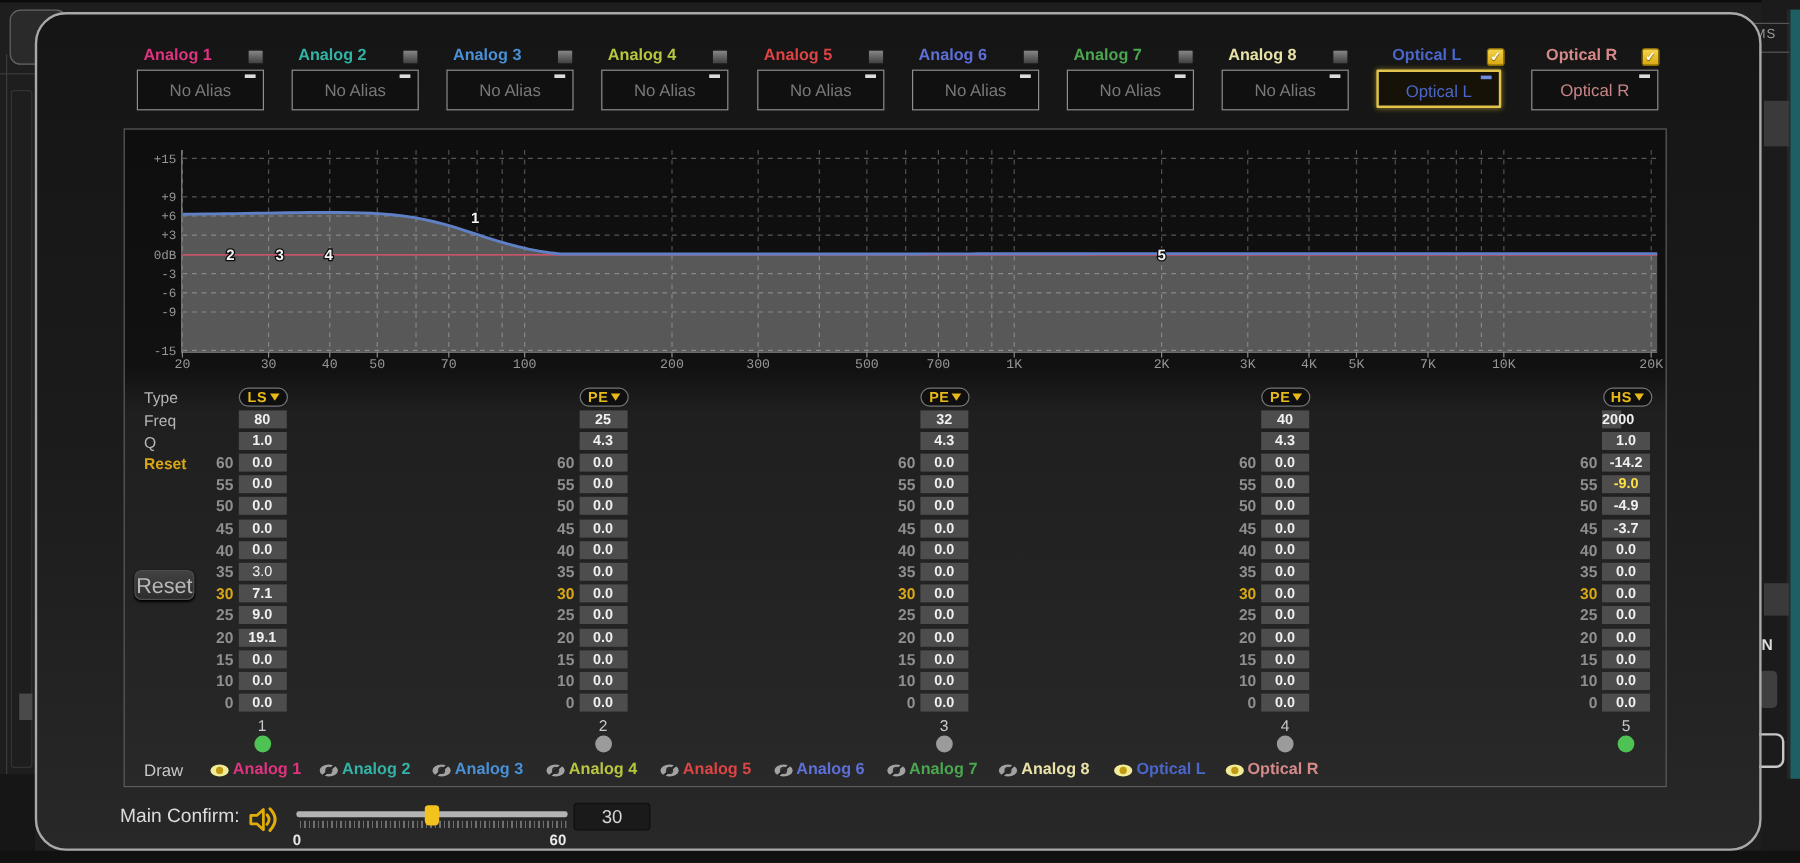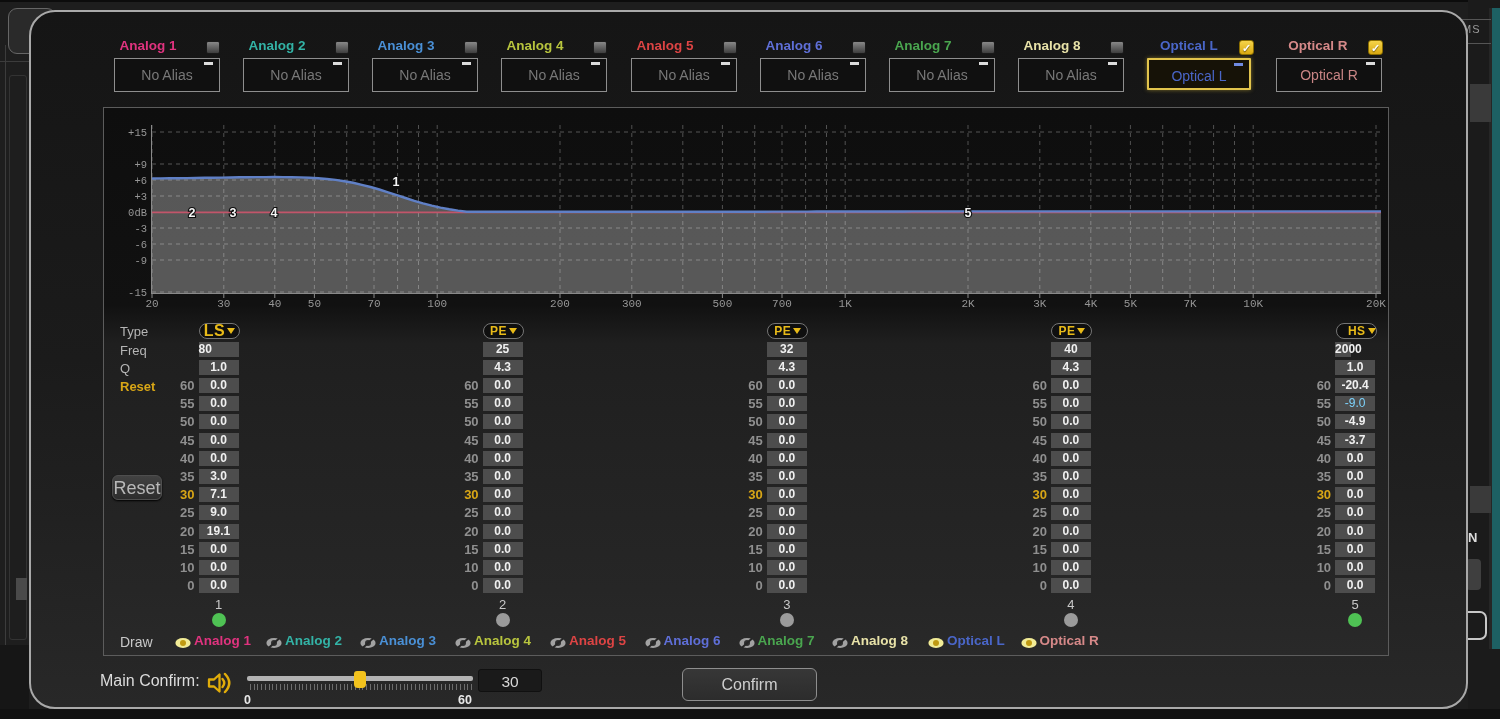--- a/index.html
+++ b/index.html
@@ -181,37 +181,37 @@
           <text x="1253.2" y="307" font-family="Liberation Mono, monospace" font-size="11" fill="#969696" text-anchor="middle">10K</text>
           <text x="1376.0" y="307" font-family="Liberation Mono, monospace" font-size="11" fill="#969696" text-anchor="middle">20K</text>
         </g>
       </svg>
 <div style="position:absolute;left:16px;top:216px;font-size:13px;color:#b5b5b5">Type</div>
       <div style="position:absolute;left:16px;top:235px;font-size:13px;color:#b5b5b5">Freq</div>
       <div style="position:absolute;left:16px;top:253px;font-size:13px;color:#b5b5b5">Q</div>
       <div style="position:absolute;left:16px;top:271px;font-size:13px;font-weight:bold;color:#d8a616">Reset</div>
       <div style="position:absolute;left:8px;top:367px;width:50px;height:25px;border-radius:6px;border:1px solid #4e4e4e;background:linear-gradient(180deg,#424242,#2d2d2d);color:#b8b8b8;font-size:18px;text-align:center;line-height:24px;box-shadow:0 1px 2px #000">Reset</div>
       <div style="position:absolute;left:95.0px;top:214.5px;width:41px;height:16px;border:1.5px solid #757575;border-radius:8px;background:#0f0f0f;display:flex;align-items:center;justify-content:center">
-        <span style="font-size:16px;font-weight:bold;color:#e8ba18;letter-spacing:0.5px">LS</span>
+        <span style="font-size:12px;font-weight:bold;color:#e8ba18;letter-spacing:0.5px">LS</span>
         <span style="margin-left:2px;width:0;height:0;border-left:4.5px solid transparent;border-right:4.5px solid transparent;border-top:6px solid #e8ba18"></span>
       </div>
-      <div style="position:absolute;left:94.5px;top:234px;width:40px;height:15px;background:#4d4d4d;font-size:12px;font-weight:bold;color:#f0f0f0;line-height:15px">80</div>
+      <div style="position:absolute;left:94.5px;top:234px;width:40px;height:15px;background:#4d4d4d;text-align:center;font-size:12px;font-weight:bold;color:#f0f0f0;line-height:15px">80</div>
       <div style="position:absolute;left:94.5px;top:252px;width:40px;height:15px;background:#4d4d4d;text-align:center;font-size:12px;font-weight:bold;color:#f0f0f0;line-height:15px">1.0</div>
       <div style="position:absolute;left:60.5px;top:270.0px;width:30px;text-align:right;font-size:13px;font-weight:bold;color:#8f8f8f;line-height:15px">60</div>
       <div style="position:absolute;left:94.5px;top:270.0px;width:40px;height:15px;background:#4d4d4d;text-align:center;font-size:12px;font-weight:bold;color:#f0f0f0;line-height:15px">0.0</div>
       <div style="position:absolute;left:60.5px;top:288.2px;width:30px;text-align:right;font-size:13px;font-weight:bold;color:#8f8f8f;line-height:15px">55</div>
       <div style="position:absolute;left:94.5px;top:288.2px;width:40px;height:15px;background:#4d4d4d;text-align:center;font-size:12px;font-weight:bold;color:#f0f0f0;line-height:15px">0.0</div>
       <div style="position:absolute;left:60.5px;top:306.4px;width:30px;text-align:right;font-size:13px;font-weight:bold;color:#8f8f8f;line-height:15px">50</div>
       <div style="position:absolute;left:94.5px;top:306.4px;width:40px;height:15px;background:#4d4d4d;text-align:center;font-size:12px;font-weight:bold;color:#f0f0f0;line-height:15px">0.0</div>
       <div style="position:absolute;left:60.5px;top:324.6px;width:30px;text-align:right;font-size:13px;font-weight:bold;color:#8f8f8f;line-height:15px">45</div>
       <div style="position:absolute;left:94.5px;top:324.6px;width:40px;height:15px;background:#4d4d4d;text-align:center;font-size:12px;font-weight:bold;color:#f0f0f0;line-height:15px">0.0</div>
       <div style="position:absolute;left:60.5px;top:342.8px;width:30px;text-align:right;font-size:13px;font-weight:bold;color:#8f8f8f;line-height:15px">40</div>
       <div style="position:absolute;left:94.5px;top:342.8px;width:40px;height:15px;background:#4d4d4d;text-align:center;font-size:12px;font-weight:bold;color:#f0f0f0;line-height:15px">0.0</div>
       <div style="position:absolute;left:60.5px;top:361.0px;width:30px;text-align:right;font-size:13px;font-weight:bold;color:#8f8f8f;line-height:15px">35</div>
-      <div style="position:absolute;left:94.5px;top:361.0px;width:40px;height:15px;background:#4d4d4d;text-align:center;font-size:12px;font-weight:bold;color:#f0f0f0;line-height:15px">3.0</div>
+      <div style="position:absolute;left:94.5px;top:361.0px;width:40px;height:15px;background:#4d4d4d;text-align:center;font-size:12px;font-weight:normal;color:#f0f0f0;line-height:15px">3.0</div>
       <div style="position:absolute;left:60.5px;top:379.2px;width:30px;text-align:right;font-size:13px;font-weight:bold;color:#d8a616;line-height:15px">30</div>
       <div style="position:absolute;left:94.5px;top:379.2px;width:40px;height:15px;background:#4d4d4d;text-align:center;font-size:12px;font-weight:bold;color:#f0f0f0;line-height:15px">7.1</div>
       <div style="position:absolute;left:60.5px;top:397.4px;width:30px;text-align:right;font-size:13px;font-weight:bold;color:#8f8f8f;line-height:15px">25</div>
       <div style="position:absolute;left:94.5px;top:397.4px;width:40px;height:15px;background:#4d4d4d;text-align:center;font-size:12px;font-weight:bold;color:#f0f0f0;line-height:15px">9.0</div>
       <div style="position:absolute;left:60.5px;top:415.6px;width:30px;text-align:right;font-size:13px;font-weight:bold;color:#8f8f8f;line-height:15px">20</div>
       <div style="position:absolute;left:94.5px;top:415.6px;width:40px;height:15px;background:#4d4d4d;text-align:center;font-size:12px;font-weight:bold;color:#f0f0f0;line-height:15px">19.1</div>
       <div style="position:absolute;left:60.5px;top:433.8px;width:30px;text-align:right;font-size:13px;font-weight:bold;color:#8f8f8f;line-height:15px">15</div>
       <div style="position:absolute;left:94.5px;top:433.8px;width:40px;height:15px;background:#4d4d4d;text-align:center;font-size:12px;font-weight:bold;color:#f0f0f0;line-height:15px">0.0</div>
       <div style="position:absolute;left:60.5px;top:452.0px;width:30px;text-align:right;font-size:13px;font-weight:bold;color:#8f8f8f;line-height:15px">10</div>
       <div style="position:absolute;left:94.5px;top:452.0px;width:40px;height:15px;background:#4d4d4d;text-align:center;font-size:12px;font-weight:bold;color:#f0f0f0;line-height:15px">0.0</div>
@@ -308,30 +308,30 @@
       <div style="position:absolute;left:912.9px;top:415.6px;width:30px;text-align:right;font-size:13px;font-weight:bold;color:#8f8f8f;line-height:15px">20</div>
       <div style="position:absolute;left:946.9px;top:415.6px;width:40px;height:15px;background:#4d4d4d;text-align:center;font-size:12px;font-weight:bold;color:#f0f0f0;line-height:15px">0.0</div>
       <div style="position:absolute;left:912.9px;top:433.8px;width:30px;text-align:right;font-size:13px;font-weight:bold;color:#8f8f8f;line-height:15px">15</div>
       <div style="position:absolute;left:946.9px;top:433.8px;width:40px;height:15px;background:#4d4d4d;text-align:center;font-size:12px;font-weight:bold;color:#f0f0f0;line-height:15px">0.0</div>
       <div style="position:absolute;left:912.9px;top:452.0px;width:30px;text-align:right;font-size:13px;font-weight:bold;color:#8f8f8f;line-height:15px">10</div>
       <div style="position:absolute;left:946.9px;top:452.0px;width:40px;height:15px;background:#4d4d4d;text-align:center;font-size:12px;font-weight:bold;color:#f0f0f0;line-height:15px">0.0</div>
       <div style="position:absolute;left:912.9px;top:470.2px;width:30px;text-align:right;font-size:13px;font-weight:bold;color:#8f8f8f;line-height:15px">0</div>
       <div style="position:absolute;left:946.9px;top:470.2px;width:40px;height:15px;background:#4d4d4d;text-align:center;font-size:12px;font-weight:bold;color:#f0f0f0;line-height:15px">0.0</div>
       <div style="position:absolute;left:946.9px;top:489px;width:40px;text-align:center;font-size:13px;color:#c8c8c8">4</div>
       <div style="position:absolute;left:959.9px;top:505px;width:14px;height:14px;border-radius:50%;background:#9b9b9b"></div>
-      <div style="position:absolute;left:1231.6px;top:214.5px;width:41px;height:16px;border:1.5px solid #757575;border-radius:8px;background:#0f0f0f;display:flex;align-items:center;justify-content:flex-end">
+      <div style="position:absolute;left:1231.6px;top:214.5px;width:41px;height:16px;border:1.5px solid #757575;border-radius:8px;background:#0f0f0f;display:flex;align-items:center;justify-content:center">
         <span style="font-size:12px;font-weight:bold;color:#e8ba18;letter-spacing:0.5px">HS</span>
         <span style="margin-left:2px;width:0;height:0;border-left:4.5px solid transparent;border-right:4.5px solid transparent;border-top:6px solid #e8ba18"></span>
       </div>
       <div style="position:absolute;left:1231.1px;top:234px;width:16px;height:15px;background:#4d4d4d;text-align:center;font-size:12px;font-weight:bold;color:#f0f0f0;line-height:15px">2000</div>
       <div style="position:absolute;left:1231.1px;top:252px;width:40px;height:15px;background:#4d4d4d;text-align:center;font-size:12px;font-weight:bold;color:#f0f0f0;line-height:15px">1.0</div>
       <div style="position:absolute;left:1197.1px;top:270.0px;width:30px;text-align:right;font-size:13px;font-weight:bold;color:#8f8f8f;line-height:15px">60</div>
-      <div style="position:absolute;left:1231.1px;top:270.0px;width:40px;height:15px;background:#4d4d4d;text-align:center;font-size:12px;font-weight:bold;color:#f0f0f0;line-height:15px">-20.4</div>
+      <div style="position:absolute;left:1231.1px;top:270.0px;width:40px;height:15px;background:#4d4d4d;text-align:center;font-size:12px;font-weight:bold;color:#f0f0f0;line-height:15px">-14.2</div>
       <div style="position:absolute;left:1197.1px;top:288.2px;width:30px;text-align:right;font-size:13px;font-weight:bold;color:#8f8f8f;line-height:15px">55</div>
-      <div style="position:absolute;left:1231.1px;top:288.2px;width:40px;height:15px;background:#4d4d4d;text-align:center;font-size:12px;font-weight:normal;color:#7dd3fc;line-height:15px">-9.0</div>
+      <div style="position:absolute;left:1231.1px;top:288.2px;width:40px;height:15px;background:#4d4d4d;text-align:center;font-size:12px;font-weight:bold;color:#fde047;line-height:15px">-9.0</div>
       <div style="position:absolute;left:1197.1px;top:306.4px;width:30px;text-align:right;font-size:13px;font-weight:bold;color:#8f8f8f;line-height:15px">50</div>
       <div style="position:absolute;left:1231.1px;top:306.4px;width:40px;height:15px;background:#4d4d4d;text-align:center;font-size:12px;font-weight:bold;color:#f0f0f0;line-height:15px">-4.9</div>
       <div style="position:absolute;left:1197.1px;top:324.6px;width:30px;text-align:right;font-size:13px;font-weight:bold;color:#8f8f8f;line-height:15px">45</div>
       <div style="position:absolute;left:1231.1px;top:324.6px;width:40px;height:15px;background:#4d4d4d;text-align:center;font-size:12px;font-weight:bold;color:#f0f0f0;line-height:15px">-3.7</div>
       <div style="position:absolute;left:1197.1px;top:342.8px;width:30px;text-align:right;font-size:13px;font-weight:bold;color:#8f8f8f;line-height:15px">40</div>
       <div style="position:absolute;left:1231.1px;top:342.8px;width:40px;height:15px;background:#4d4d4d;text-align:center;font-size:12px;font-weight:bold;color:#f0f0f0;line-height:15px">0.0</div>
       <div style="position:absolute;left:1197.1px;top:361.0px;width:30px;text-align:right;font-size:13px;font-weight:bold;color:#8f8f8f;line-height:15px">35</div>
       <div style="position:absolute;left:1231.1px;top:361.0px;width:40px;height:15px;background:#4d4d4d;text-align:center;font-size:12px;font-weight:bold;color:#f0f0f0;line-height:15px">0.0</div>
       <div style="position:absolute;left:1197.1px;top:379.2px;width:30px;text-align:right;font-size:13px;font-weight:bold;color:#d8a616;line-height:15px">30</div>
       <div style="position:absolute;left:1231.1px;top:379.2px;width:40px;height:15px;background:#4d4d4d;text-align:center;font-size:12px;font-weight:bold;color:#f0f0f0;line-height:15px">0.0</div>
@@ -411,13 +411,12 @@
         <path d="M3 8.5 L8 8.5 L13.5 3.5 L13.5 20.5 L8 15.5 L3 15.5 Z" fill="none" stroke="#e0ac0a" stroke-width="2.3" stroke-linejoin="round"></path>
         <path d="M16.5 8 Q20 12 16.5 16" fill="none" stroke="#e0ac0a" stroke-width="2.4" stroke-linecap="round"></path>
         <path d="M19 3 Q27.5 12 19 21" fill="none" stroke="#e0ac0a" stroke-width="2.5" stroke-linecap="round"></path>
       </svg></div>
     <div style="position:absolute;left:216px;top:664px;width:226px;height:4.5px;background:#b3b3b3;border-radius:2px"></div>
     <div style="position:absolute;left:219px;top:672px;width:222px;height:6px;background:repeating-linear-gradient(90deg,#6e6e6e 0px,#6e6e6e 1px,transparent 1px,transparent 3.75px)"></div>
     <div style="position:absolute;left:322.5px;top:659px;width:12.5px;height:17px;background:#f2c21d;border-radius:3px 3px 4px 4px"></div>
     <div style="position:absolute;left:213px;top:681px;font-size:12.5px;font-weight:bold;color:#e8e8e8">0</div>
     <div style="position:absolute;left:427px;top:681px;font-size:12.5px;font-weight:bold;color:#e8e8e8">60</div>
     <div style="position:absolute;left:447px;top:657px;width:64px;height:23px;background:#1a1a1a;border:1px solid #101010;border-radius:3px;text-align:center;font-size:15.5px;color:#d8d8d8;line-height:23px">30</div>
-    <div style="position:absolute;left:651px;top:656px;width:135px;height:33px;background:linear-gradient(180deg,#373737,#2c2c2c);border:1.5px solid #8e8e8e;border-radius:6px;text-align:center;font-size:16px;color:#cfcfcf;line-height:31px">Confirm</div>
 </div>
 </body></html>

